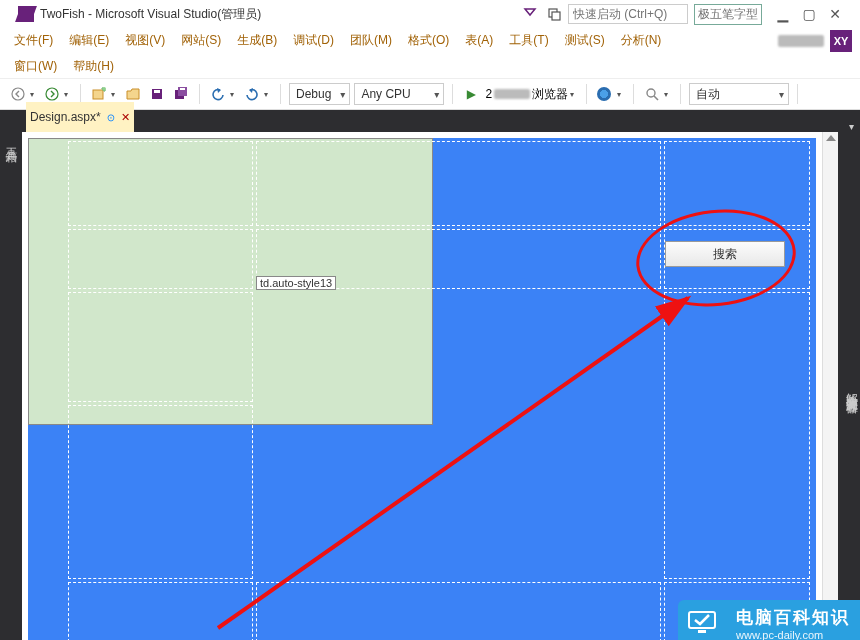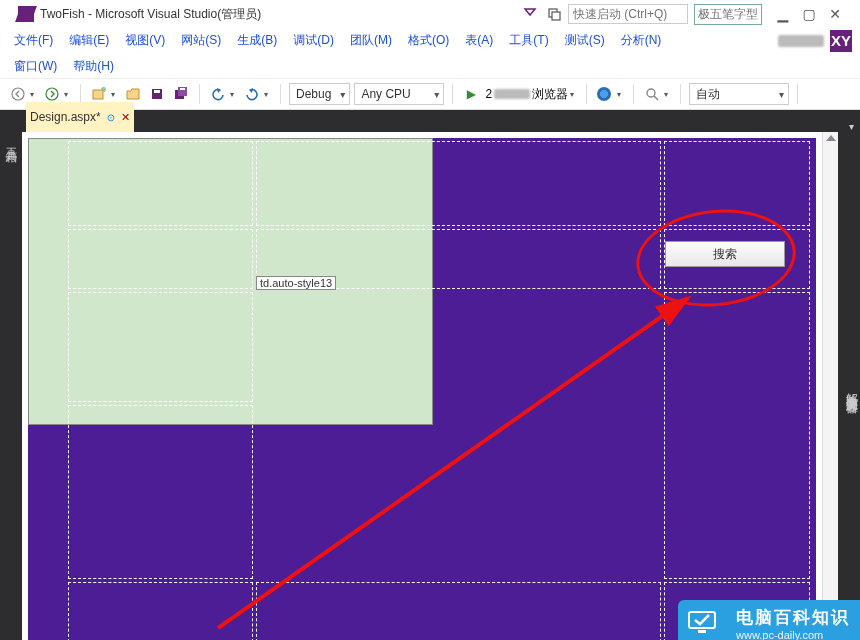--- a/index.html
+++ b/index.html
@@ -11,26 +11,26 @@
   .logo::before, .logo::after { content:""; position:absolute; background:#68217a; }
   .logo::before { width:16px; height:16px; transform: skewX(-20deg); }
   .title-text { flex: 0 0 auto; color:#333; }
   .title-spacer { flex: 1; }
   .title-icons { display:flex; align-items:center; gap:8px; color:#68217a; }
   .tb-icon { width:16px; height:16px; display:flex; align-items:center; justify-content:center; color:#555; }
   .quick-launch { width:120px; height:20px; border:1px solid #ccc; padding:2px 4px; color:#999; background:#fff; }
   .ime-badge { border:1px solid #7a9; color:#737373; padding:1px 3px; }
   .win-controls { display:flex; gap:12px; margin-left:8px; }
   .win-btn { width:14px; height:14px; display:flex; align-items:center; justify-content:center; color:#555; font-size:14px; }
-  .xy-badge { width:22px; height:22px; background:#68217a; color:#fff; display:flex; align-items:center; justify-content:center; font-size:15px; font-weight:bold; }
+  .xy-badge { width:22px; height:22px; background:#68217a; color:#fff; display:flex; align-items:center; justify-content:center; font-size:11px; font-weight:bold; }
 
   
   .menubar { height: 26px; background:#fff; display:flex; align-items:center; padding:0 8px; gap:4px; border-bottom:1px solid #fff; }
   .menubar2 { height: 24px; background:#fff; display:flex; align-items:center; padding:0 8px; gap:4px; }
-  .menu-item { padding:4px 6px; color:#1d4ed8; }
+  .menu-item { padding:4px 6px; color:#a16207; }
   .menu-right { margin-left:auto; display:flex; align-items:center; gap:6px; }
   .smudge { width:46px; height:12px; background:#bbb; filter: blur(1px); border-radius:2px; }
 
   
   .toolbar { height: 32px; background:#fff; display:flex; align-items:center; padding:0 8px; gap:4px; border-top:1px solid #eee; border-bottom:1px solid #ddd; }
   .tool-sep { width:1px; height:20px; background:#ddd; margin:0 4px; }
   .tool-btn { width:20px; height:20px; display:flex; align-items:center; justify-content:center; color:#555; border-radius:2px; }
   .dd-arrow { width:8px; font-size:8px; color:#555; margin-left:-2px; }
   .tb-select { height:22px; border:1px solid #ccc; background:#fff; padding:0 18px 0 6px; color:#333; position:relative; min-width:60px; display:flex; align-items:center; }
   .tb-select::after { content:"▾"; position:absolute; right:4px; color:#555; font-size:10px; }
@@ -50,21 +50,21 @@
   .left-rail { width:22px; background:#2d2d30; color:#ccc; writing-mode:vertical-rl; text-orientation:upright; font-size:11px; display:flex; align-items:center; padding-top:6px; gap:2px; letter-spacing:2px; }
   .right-rail { width:22px; background:#2d2d30; color:#ccc; writing-mode:vertical-rl; text-orientation:upright; font-size:11px; display:flex; flex-direction:column; align-items:center; padding-top:4px; gap:10px; }
   .right-rail span { letter-spacing:1px; }
   .design-surface { flex:1; background:#fff; position:relative; overflow:hidden; }
   .scroll-v { position:absolute; right:0; top:0; bottom:0; width:16px; background:#f4f4f4; border-left:1px solid #ddd; }
   .scroll-v::before, .scroll-v::after { content:""; position:absolute; left:3px; width:0; height:0; border-left:5px solid transparent; border-right:5px solid transparent; }
   .scroll-v::before { top:3px; border-bottom:6px solid #888; }
   .scroll-v::after { bottom:3px; border-top:6px solid #888; }
 
   
-  .canvas { position:absolute; left:6px; top:6px; right:22px; bottom:0; background:#4c1d95; }
+  .canvas { position:absolute; left:6px; top:6px; right:22px; bottom:0; background:#3b82f6; }
   .dashcell { border:1px dashed #fff; position:absolute; }
   .r1c1 { left:40px; top:3px; width:185px; height:85px; }
   .r1c2 { left:228px; top:3px; width:405px; height:85px; }
   .r1c3 { left:636px; top:3px; width:146px; height:85px; }
 
   .r2c1 { left:40px; top:91px; width:185px; height:60px; }
   .r2c2 { left:228px; top:91px; width:405px; height:60px; }
   .r2c3 { left:636px; top:91px; width:146px; height:60px; }
 
   .r3c1 { left:40px; top:154px; width:185px; height:110px; }

